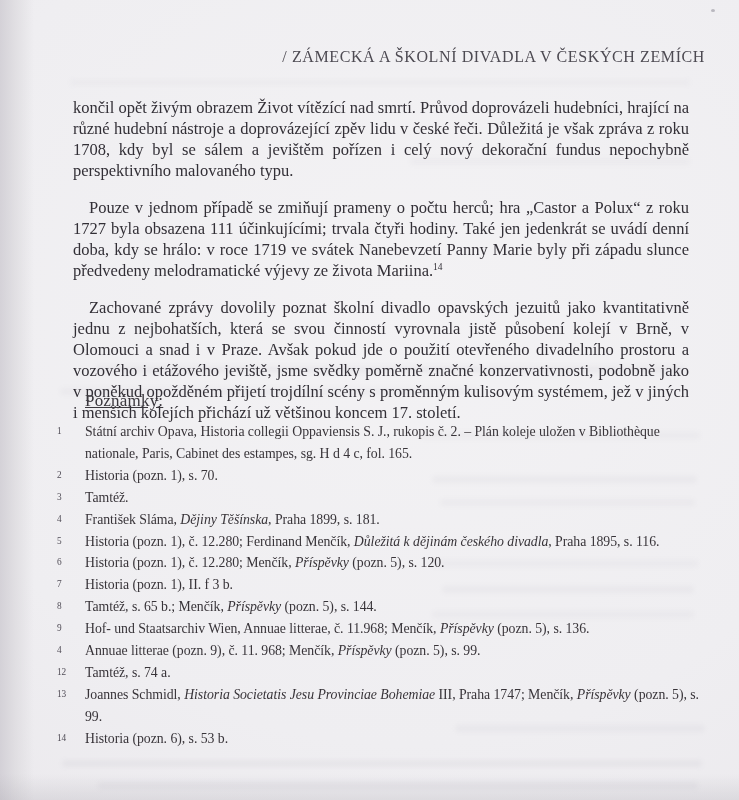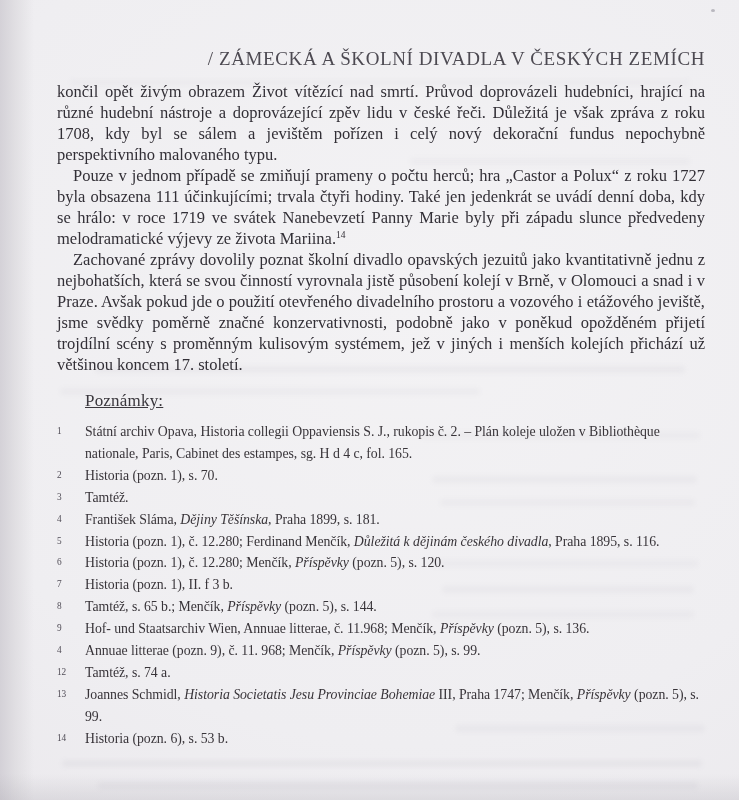--- a/index.html
+++ b/index.html
@@ -44,32 +44,32 @@
   .g8  { left: 430px; top: 560px; width: 268px; opacity: .055; }
   .g9  { left: 442px; top: 586px; width: 252px; opacity: .065; }
   .g10 { left: 432px; top: 611px; width: 262px; opacity: .055; }
   .g11 { left: 455px; top: 725px; width: 250px; opacity: .07;  }
   .g12 { left: 62px;  top: 760px; width: 640px; opacity: .085; }
   .g13 { left: 98px;  top: 782px; width: 600px; opacity: .08;  }
 
   .running-head {
     position: absolute; top: 48px; left: 57px; right: 34px;
     text-align: right;
-    font-size: 19px; letter-spacing: .6px;
+    font-size: 16px; letter-spacing: .6px;
     color: #4d4a52;
     white-space: nowrap;
   }
 
   .body-text {
     position: absolute; top: 81px; left: 57px; width: 648px;
     font-size: 16.5px; line-height: 21px;
     color: #322f36;
     text-align: justify;
   }
-  .para { margin: 0; }
+  .para { margin: 16px; }
   .para.indent { text-indent: 16px; }
   .body-text sup { font-size: 9.5px; line-height: 0; vertical-align: super; }
 
   .notes-heading {
     position: absolute; top: 391px; left: 85px;
     margin: 0; font-size: 17px; font-weight: 400;
     color: #3a373d; letter-spacing: .2px; text-decoration: underline;
   }
 
   .footnotes {

